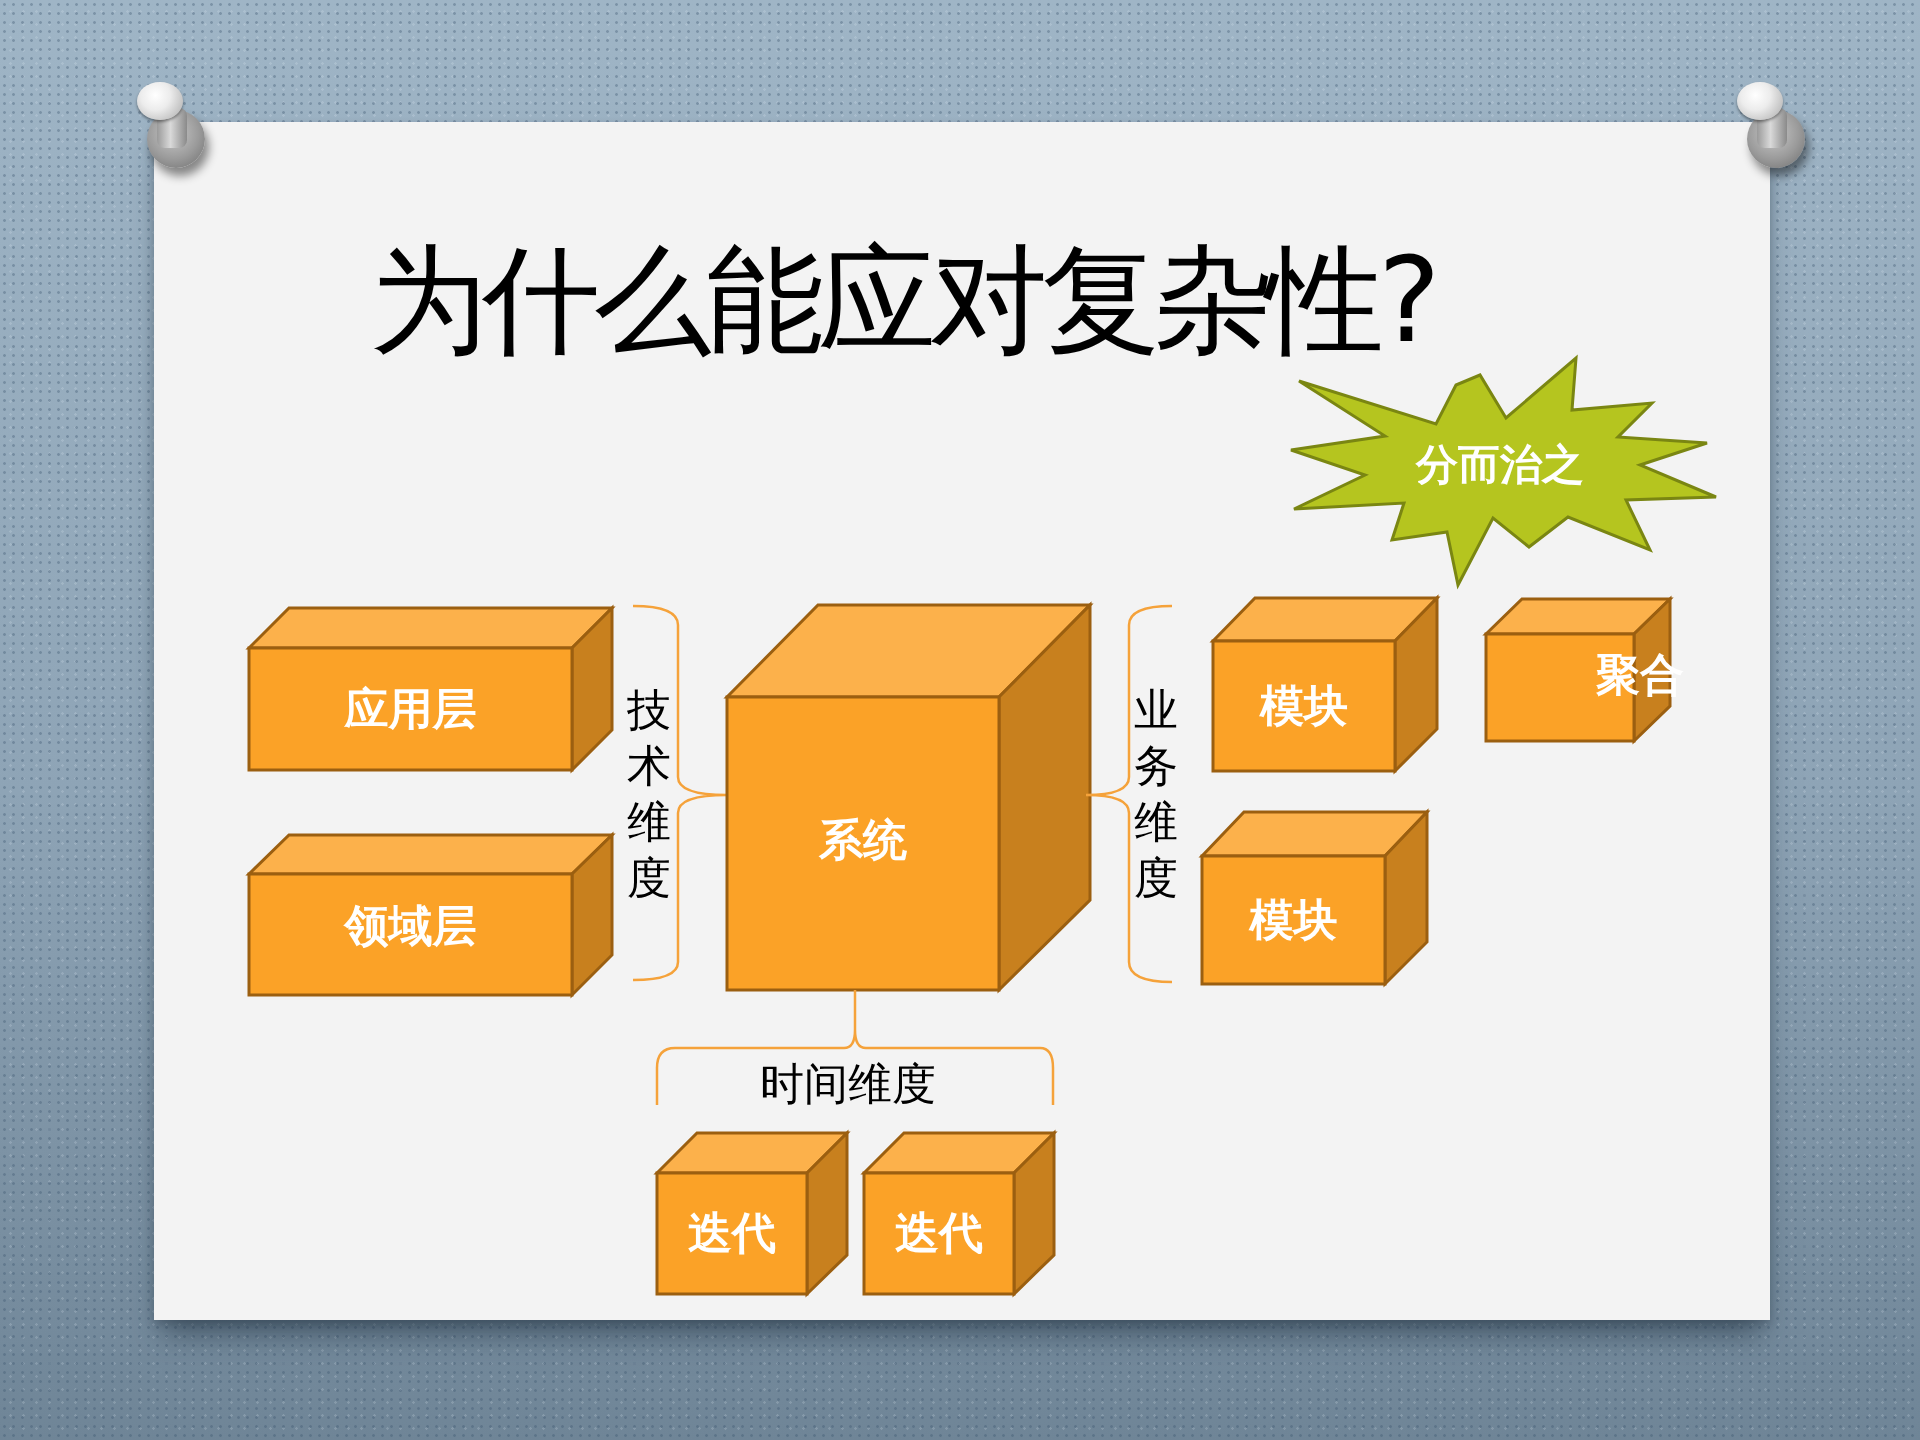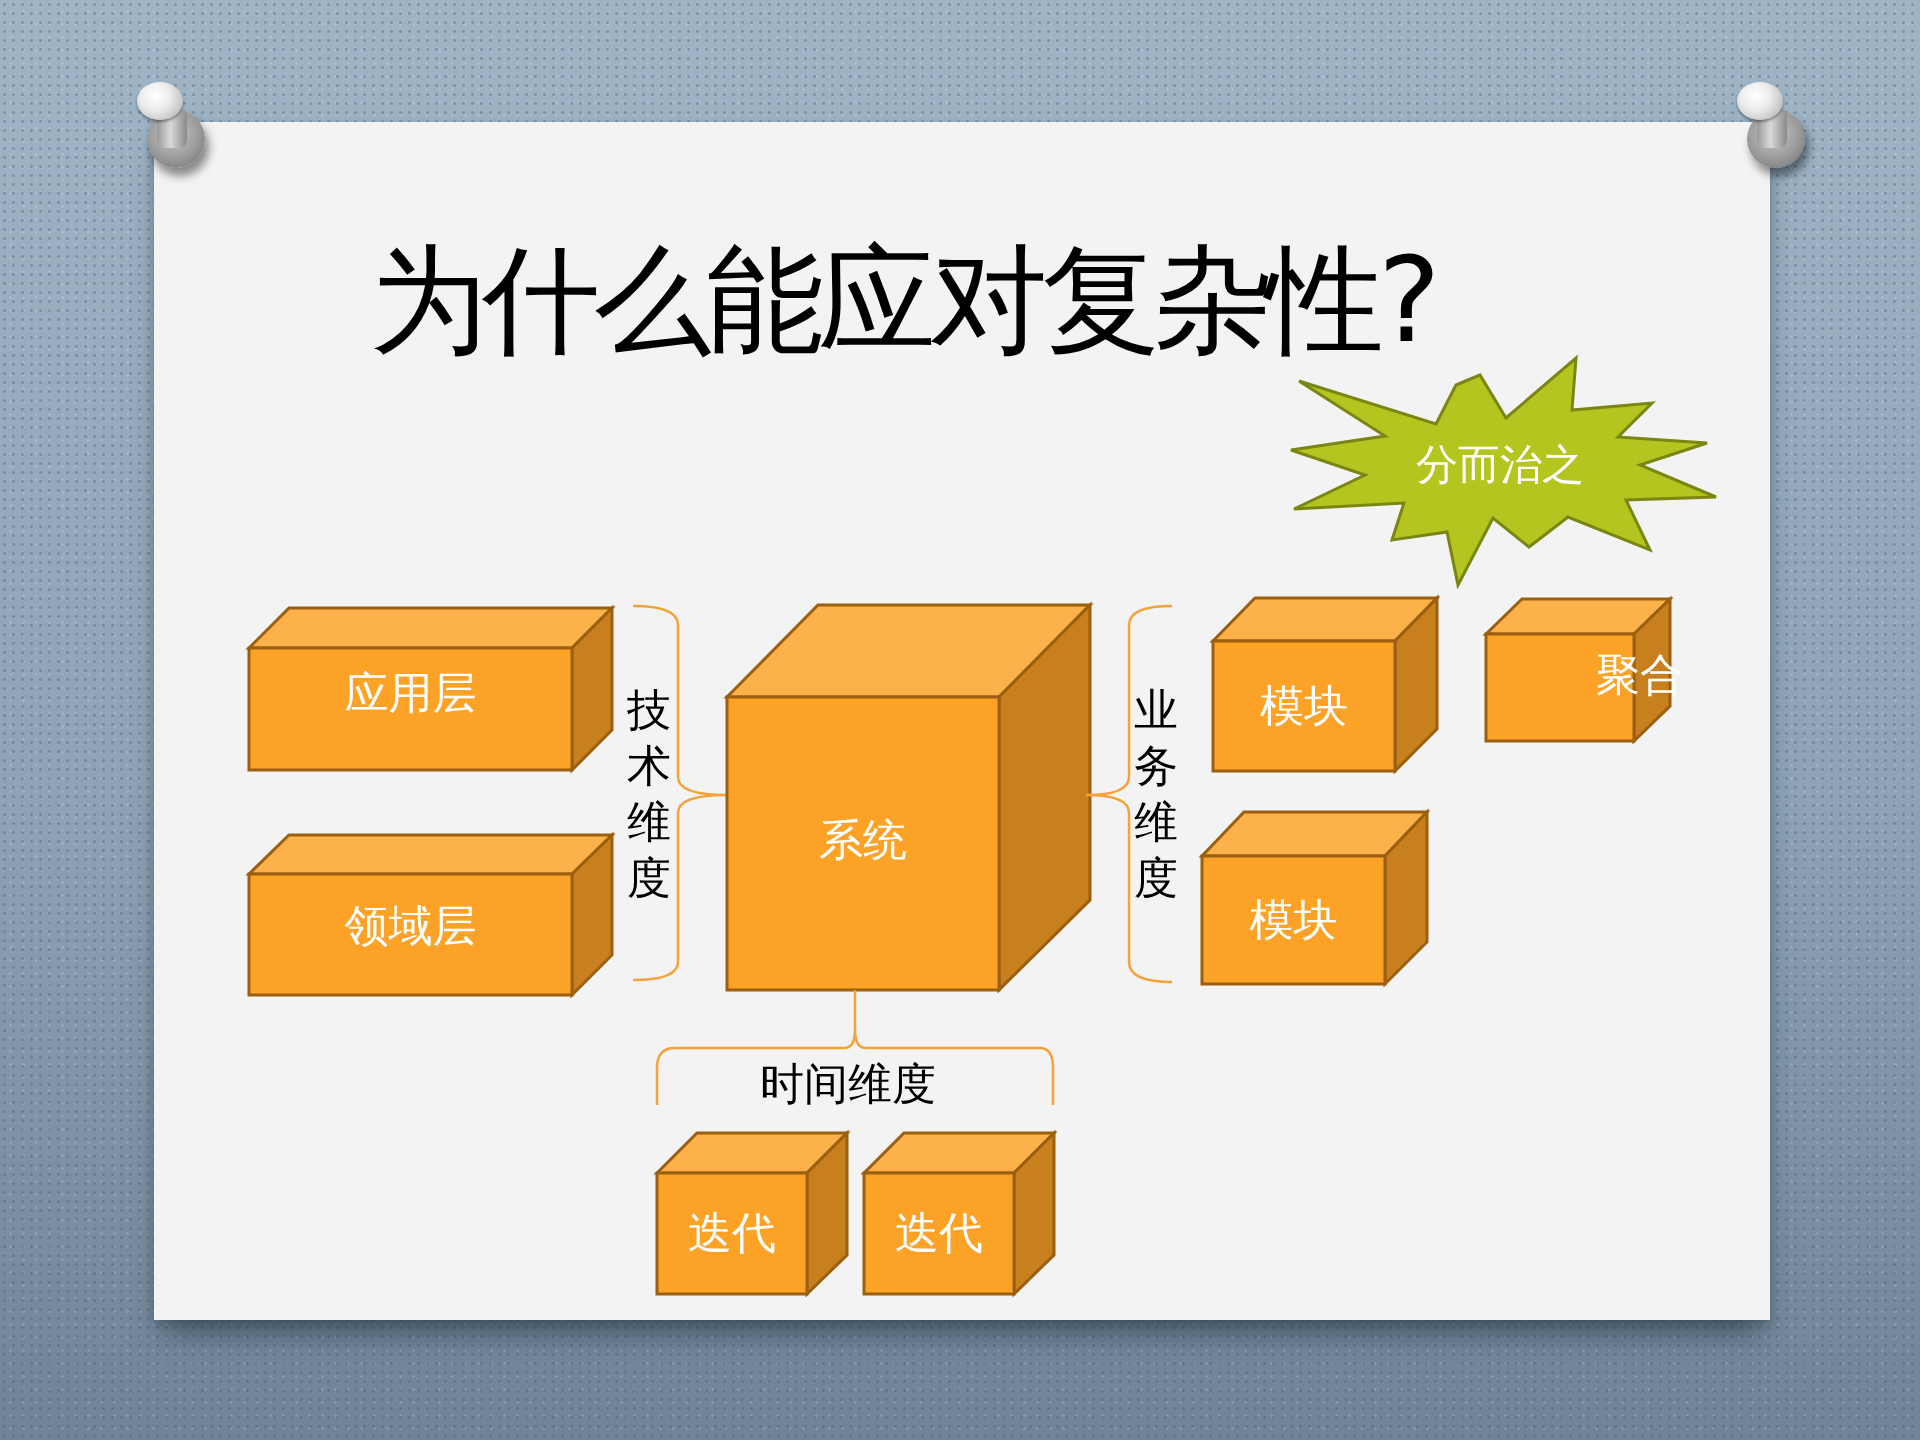--- a/index.html
+++ b/index.html
@@ -38,20 +38,21 @@
     position:absolute; left:370px; top:230px; width:1140px; height:140px;
     font-size:118px; line-height:140px; color:#000; white-space:nowrap;
     letter-spacing:-6px;
     font-family: "DejaVu Sans", "Liberation Sans", sans-serif;
   }
   svg.diagram { position:absolute; left:0; top:0; width:1920px; height:1440px; }
   .lbl {
     position:absolute; color:#fff; font-size:44px; text-align:center; white-space:nowrap;
     display:flex; align-items:center; justify-content:center;
     font-family: "DejaVu Sans", "Liberation Sans", sans-serif;
+    font-weight: bold;
   }
   .vlbl {
     position:absolute; color:#000; font-size:44px; width:50px; text-align:center; line-height:56px;
     font-family: "DejaVu Sans", "Liberation Sans", sans-serif;
   }
   .hlbl {
     position:absolute; color:#000000; font-size:44px; white-space:nowrap;
     font-family: "DejaVu Sans", "Liberation Sans", sans-serif;
   }
 </style>
@@ -127,21 +128,21 @@
 
   <g>
     <polygon points="864,1173 904,1133 1054,1133 1014,1173" fill="#fcb14b" stroke="#9b5f10" stroke-width="3"></polygon>
     <polygon points="1014,1173 1054,1133 1054,1255 1014,1294" fill="#c8801e" stroke="#9b5f10" stroke-width="3"></polygon>
     <rect x="864" y="1173" width="150" height="121" fill="#fba227" stroke="#9b5f10" stroke-width="3"></rect>
   </g>
 </svg>
 
 <div class="lbl" style="left:1380px; top:435px; width:240px; height:60px; font-size:42px;">分而治之</div>
 
-<div class="lbl" style="left:249px; top:632px; width:323px; height:122px;">应用层</div>
+<div class="lbl" style="left:249px; top:648px; width:323px; height:122px;">应用层</div>
 <div class="lbl" style="left:249px; top:874px; width:323px; height:104px;">领域层</div>
 
 <div class="vlbl" style="left:624px; top:682px;">
   <div>技</div>
   <div>术</div>
   <div>维</div>
   <div>度</div>
 </div>
 
 <div class="lbl" style="left:727px; top:780px; width:272px; height:120px;">系统</div>

